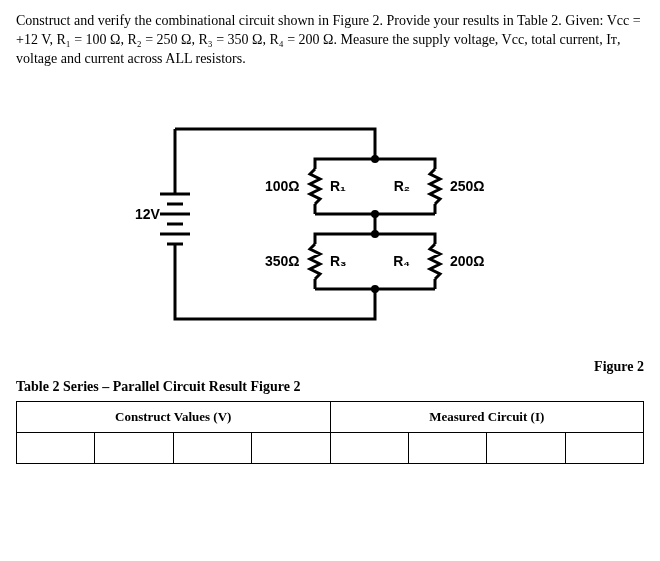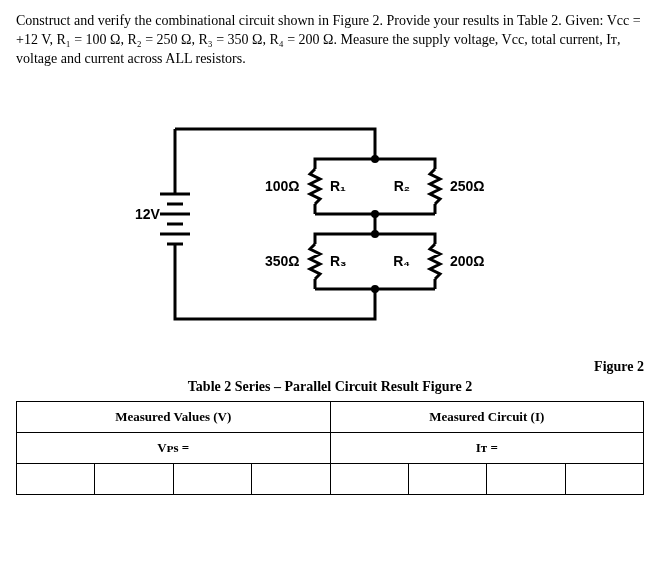--- a/index.html
+++ b/index.html
@@ -19,21 +19,20 @@
   .figure-wrap {
     text-align: center;
     margin: 10px 0 6px 0;
   }
   .figure-caption {
     text-align: right;
     font-weight: bold;
     margin: 6px 0 4px 0;
   }
   .table-caption {
-    text-align: center;
     font-weight: bold;
     margin: 2px 0 6px 0;
   }
   table.results {
     border-collapse: collapse;
     width: 100%;
     table-layout: fixed;
   }
   table.results th, table.results td {
     border: 1px solid #000;
@@ -122,26 +121,22 @@
     <text x="335" y="177" class="svg-val">200Ω</text>
   </svg>
 </div>
 
 <div class="figure-caption">Figure 2</div>
 <div class="table-caption">Table 2 Series – Parallel Circuit Result Figure 2</div>
 
 <table class="results">
   <tbody>
       <tr>
-    <th colspan="4" class="section">Measured Values (V)</th>
+    <th colspan="4" class="section">Construct Values (V)</th>
     <th colspan="4" class="section">Measured Circuit (I)</th>
-  </tr>
-  <tr>
-    <td colspan="4">Vᴘs =</td>
-    <td colspan="4">Iᴛ =</td>
   </tr>
   <tr>
     <td>&nbsp;</td>
     <td>&nbsp;</td>
     <td>&nbsp;</td>
     <td>&nbsp;</td>
     <td>&nbsp;</td>
     <td>&nbsp;</td>
     <td>&nbsp;</td>
     <td>&nbsp;</td>

